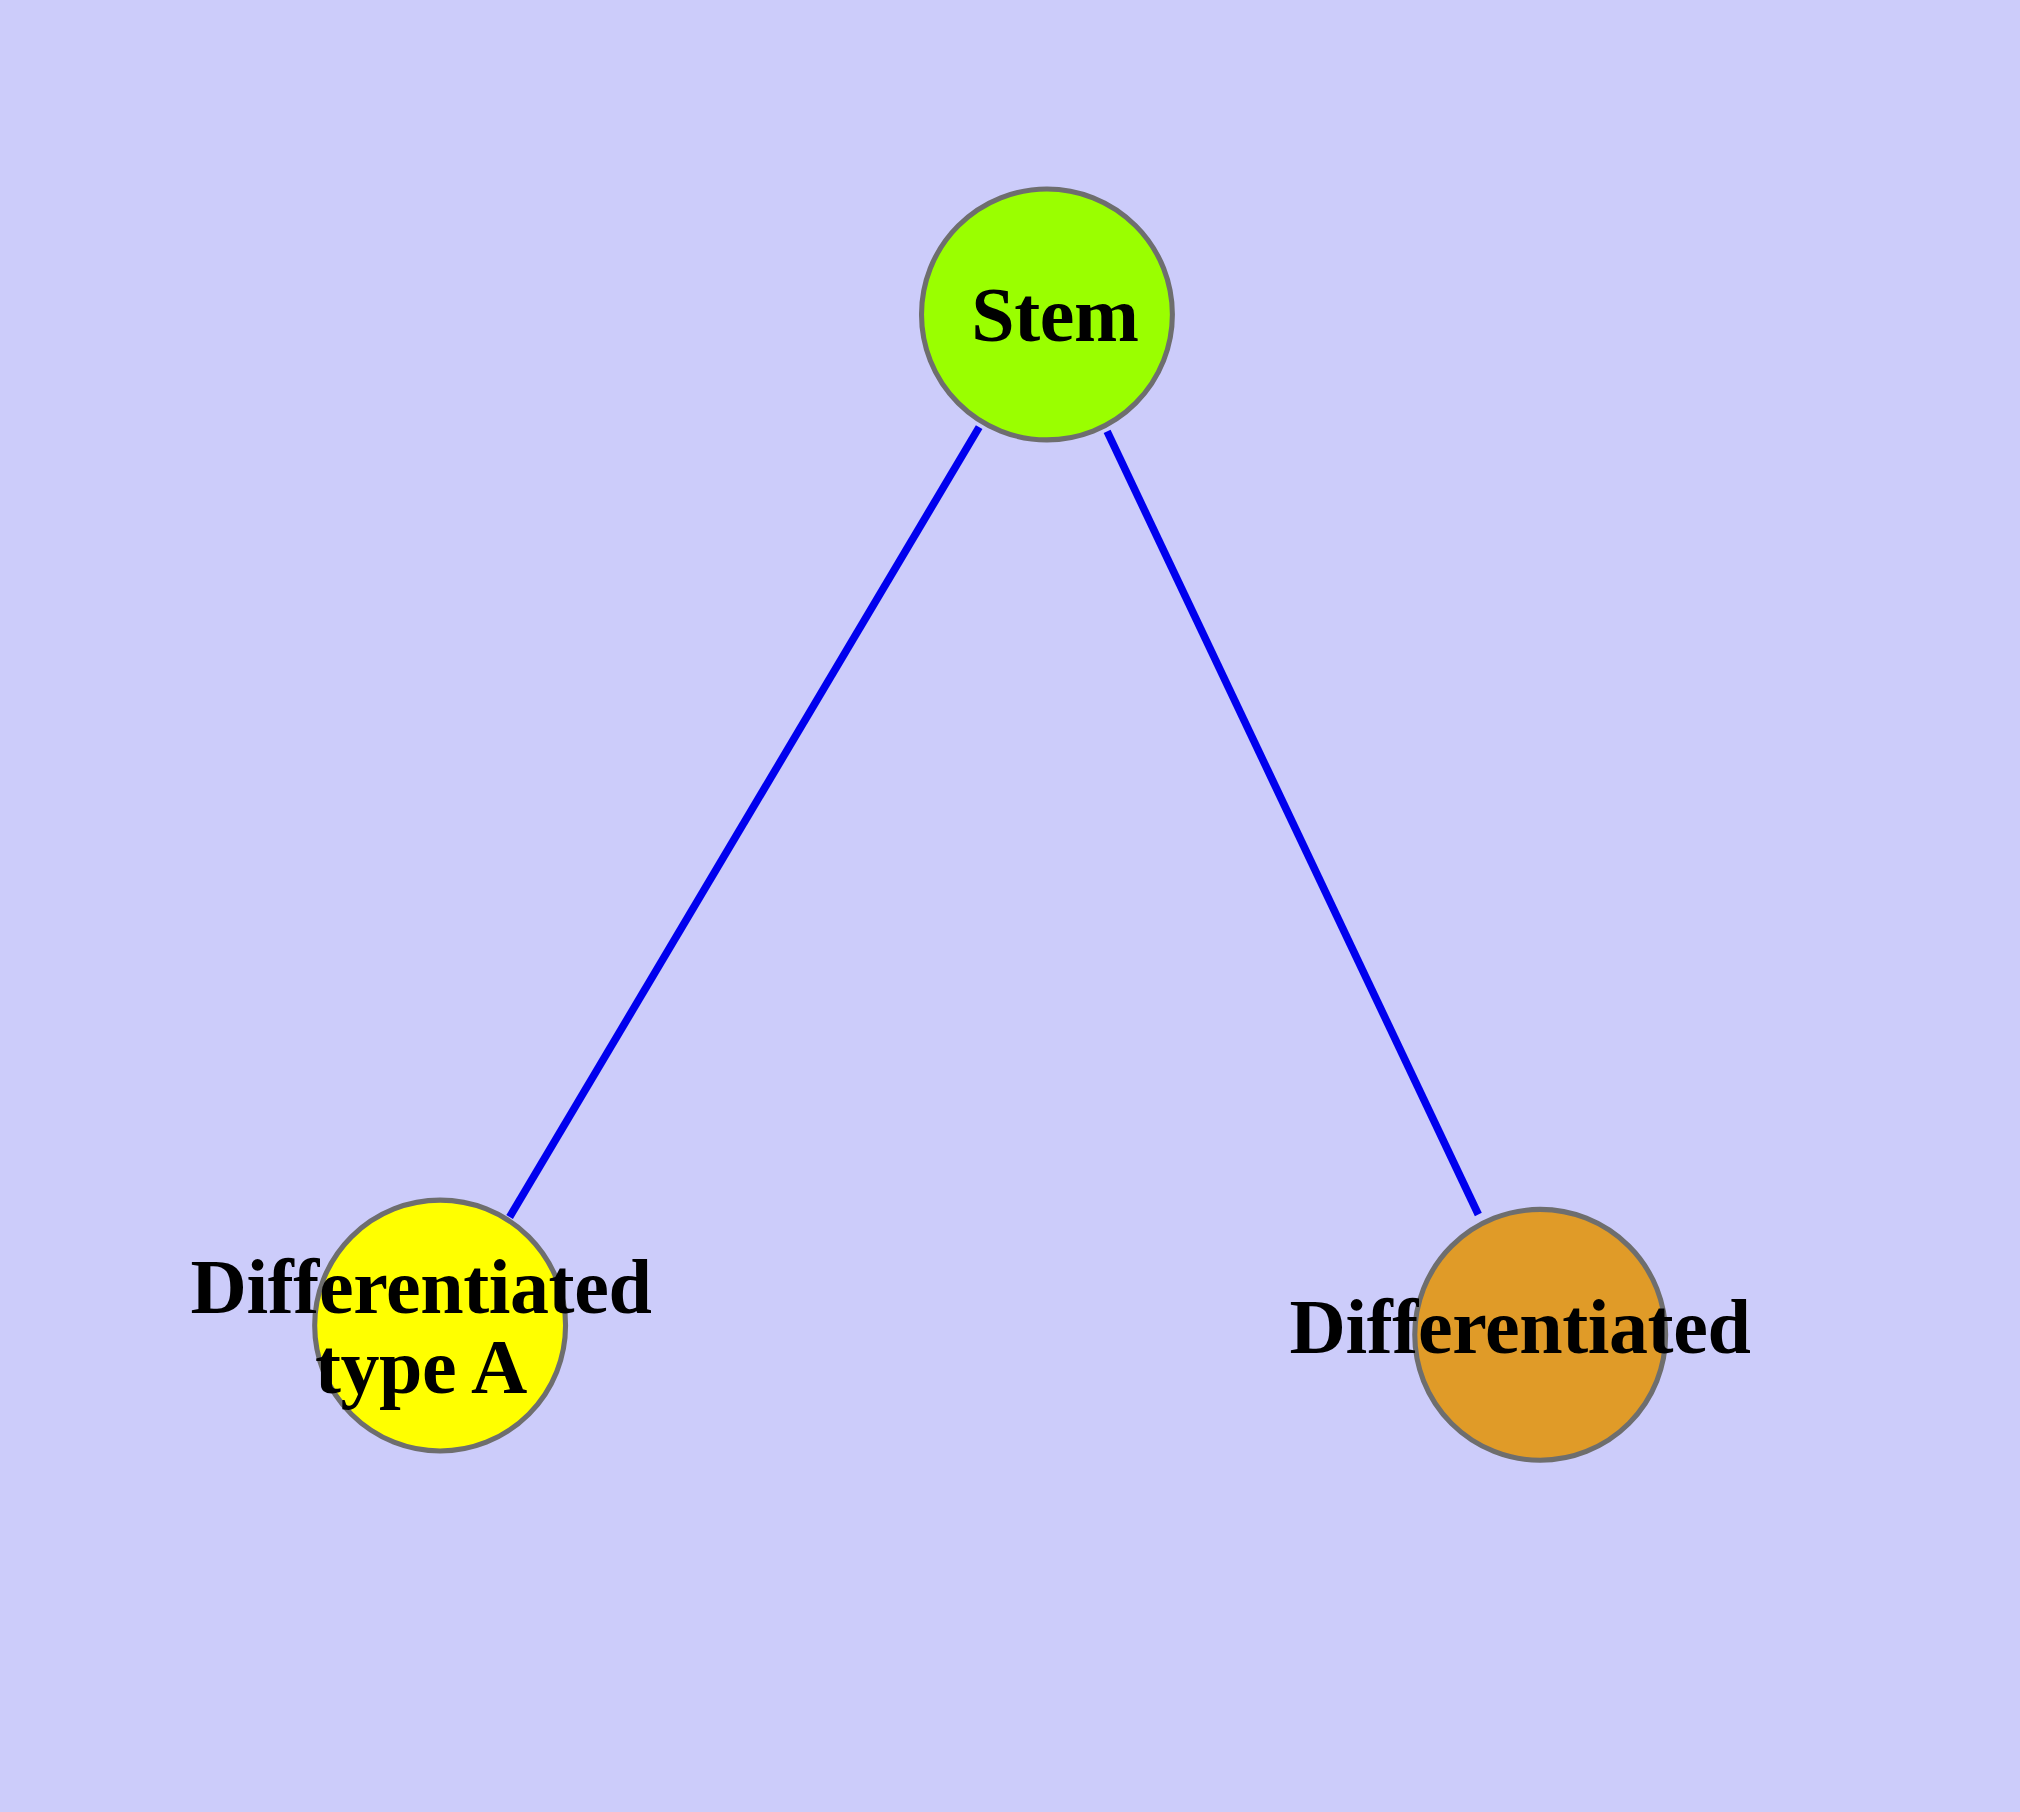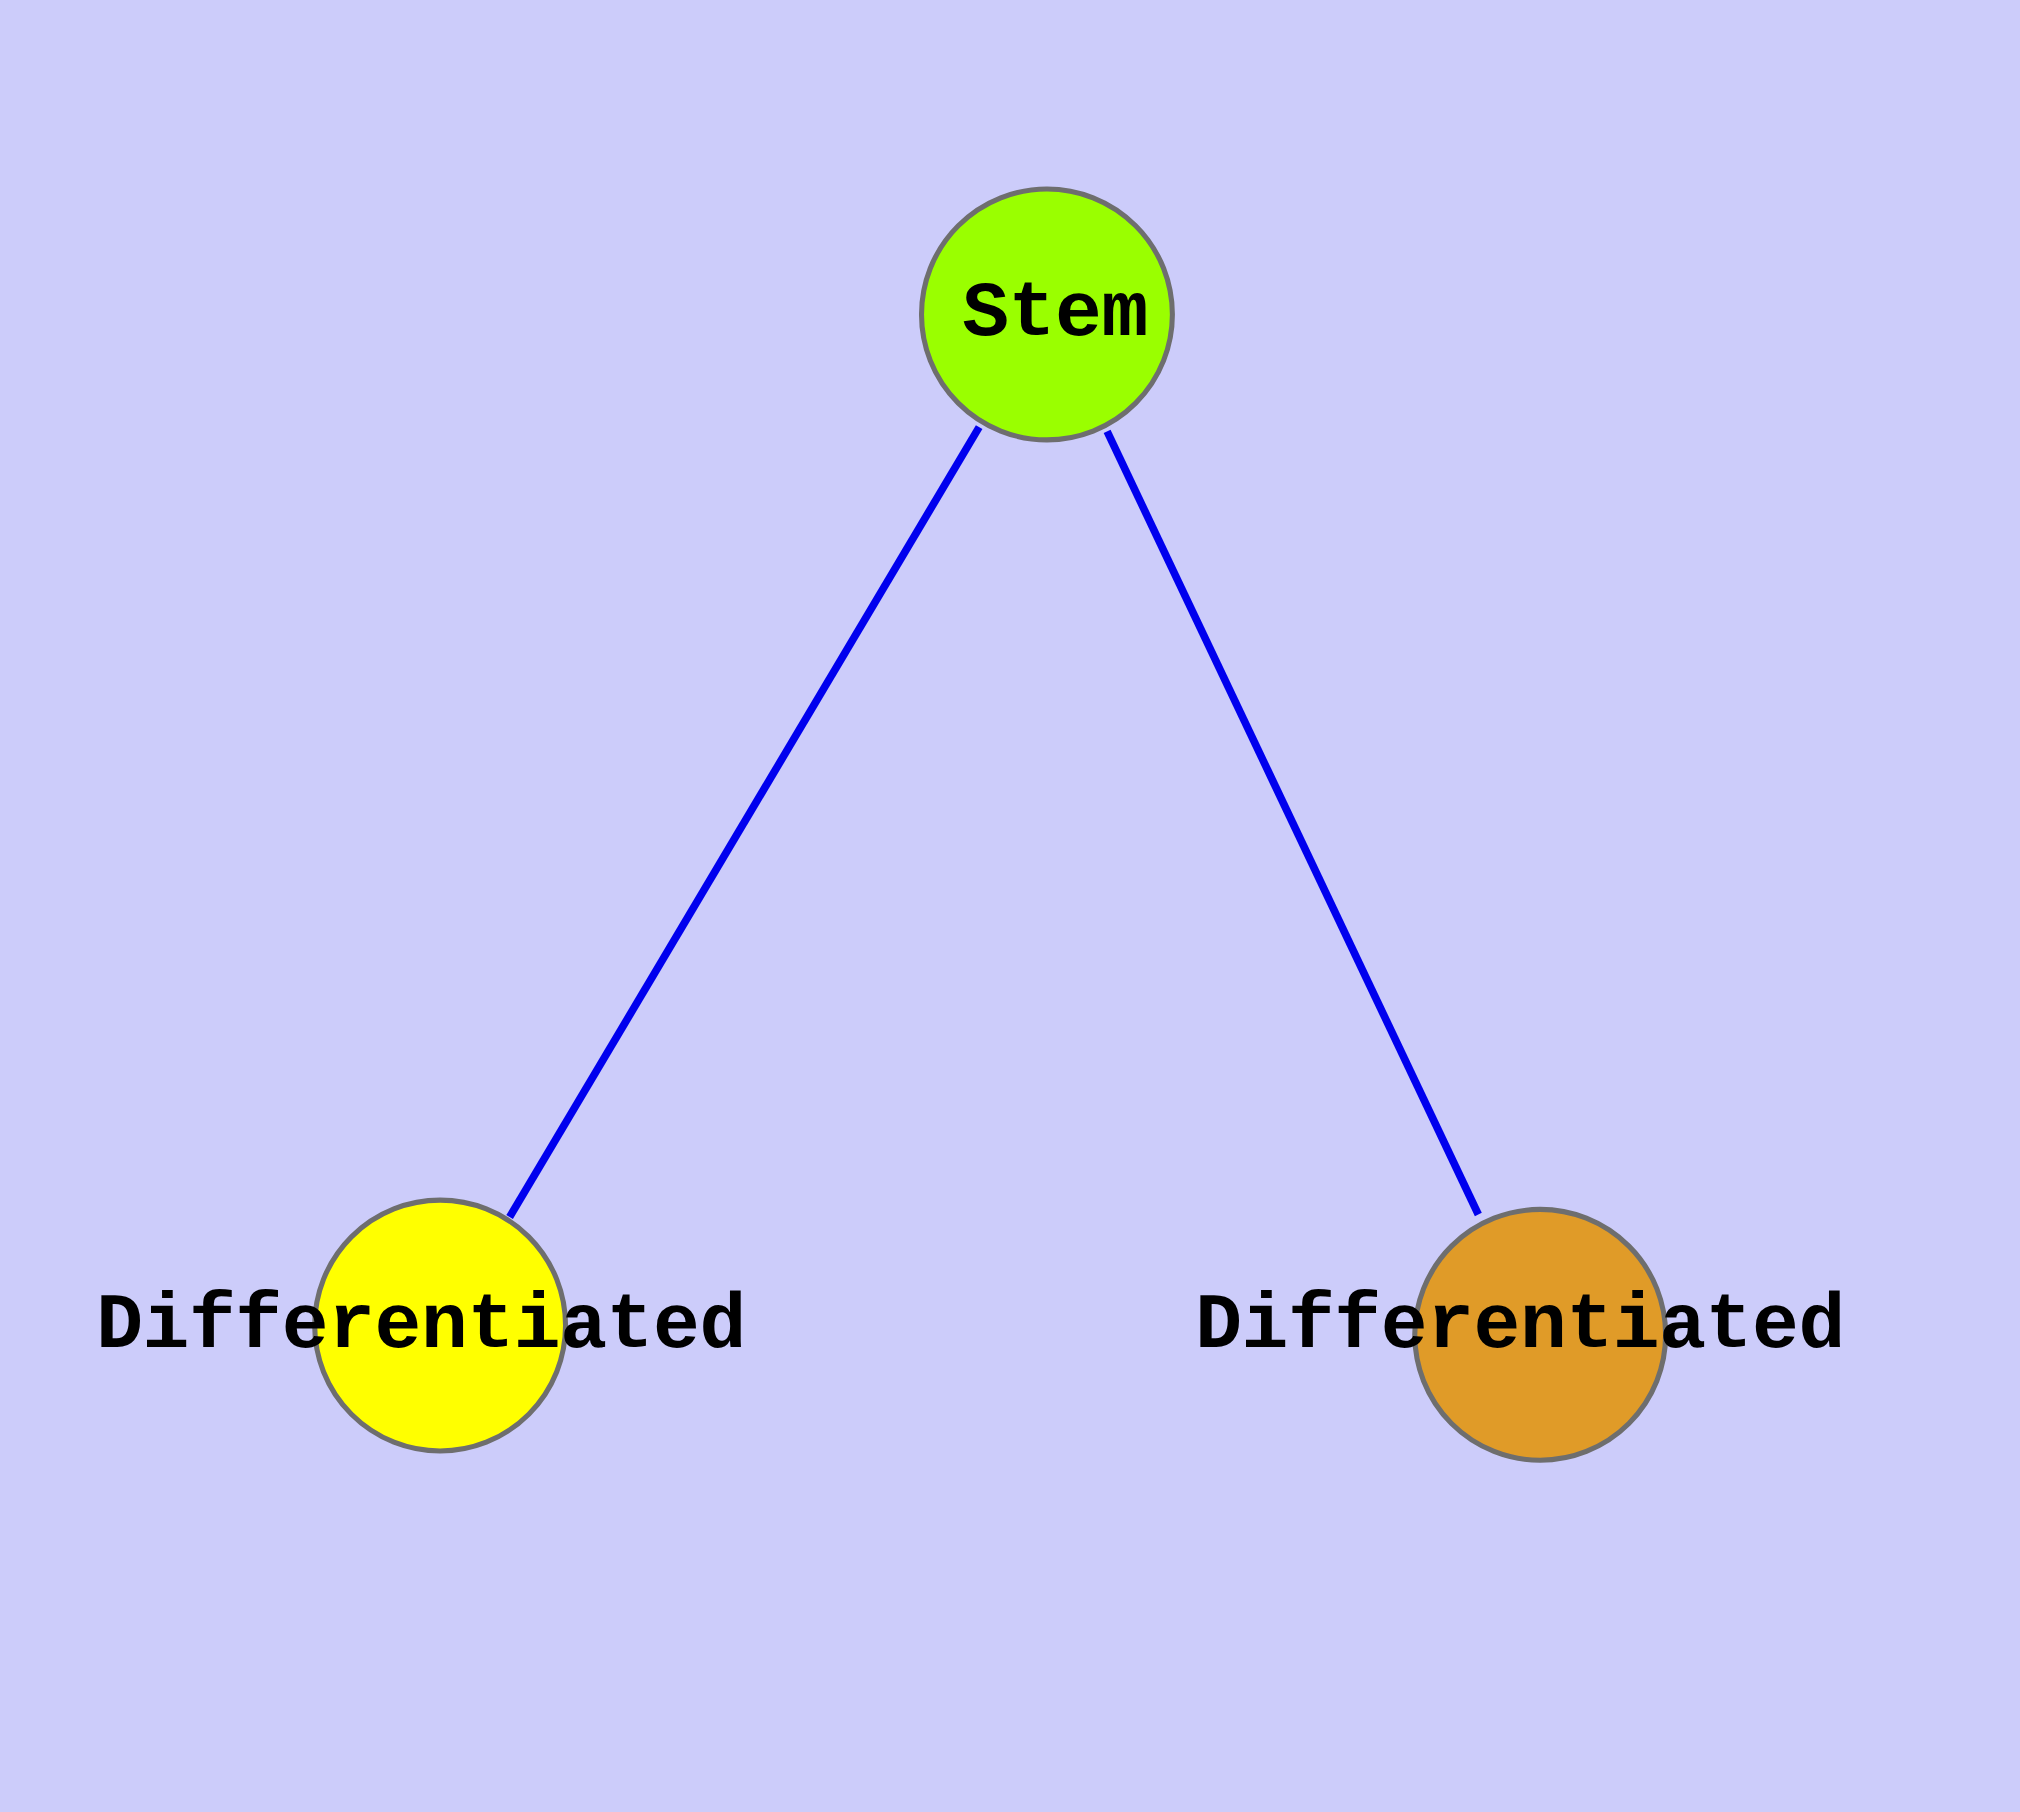--- a/index.html
+++ b/index.html
@@ -5,21 +5,21 @@
   html, body {
     margin: 0;
     padding: 0;
     background: #ffffff;
   }
   #canvas {
     position: relative;
     width: 2021px;
     height: 1812px;
     overflow: hidden;
-    font-family: Liberation Mono, monospace;
+    font-family: Liberation Serif, serif;
   }
   #bg-rect {
     position: absolute;
     left: 0; top: 0;
     width: 2021px;
     height: 1812px;
   }
   #graph-svg {
     position: absolute;
     left: 0; top: 0;
@@ -52,18 +52,18 @@
       </g>
     <g id="nodes-layer">
         <circle cx="1235" cy="371" r="148" fill="#9aff00" stroke="#6e6e6e" stroke-width="6"></circle>
         <circle cx="519" cy="1564" r="148" fill="#ffff00" stroke="#6e6e6e" stroke-width="6"></circle>
         <circle cx="1817" cy="1575" r="148" fill="#e09b28" stroke="#6e6e6e" stroke-width="6"></circle>
       </g>
   </svg>
 
   <div id="labels-layer">
       <div class="node-label" style="left: 1055px; top: 315px; font-size: 78px; color: rgb(0, 0, 0);"><div>Stem</div></div>
-      <div class="node-label" style="left: 421px; top: 1327px; font-size: 78px; color: rgb(0, 0, 0);"><div>Differentiated</div></div>
+      <div class="node-label" style="left: 421px; top: 1327px; font-size: 78px; color: rgb(0, 0, 0);"><div>Differentiated</div><div>type A</div></div>
       <div class="node-label" style="left: 1520px; top: 1327px; font-size: 78px; color: rgb(0, 0, 0);"><div>Differentiated</div></div>
     </div>
 
 </div>
 
 
 </body></html>

